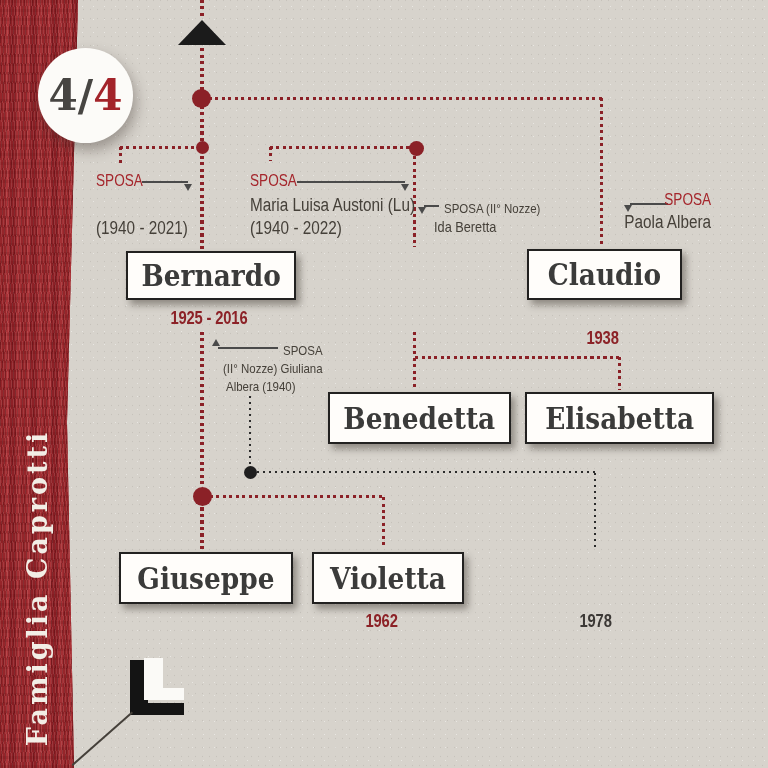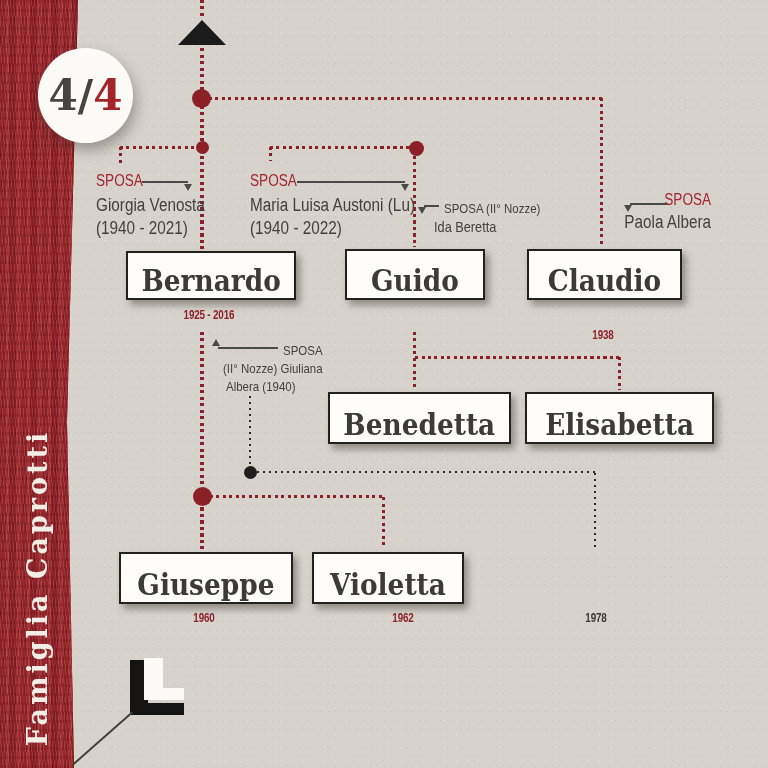--- a/index.html
+++ b/index.html
@@ -49,28 +49,28 @@
   .dot.k{background:#1f1f1f;}
   .tri{position:absolute;width:0;height:0;border-left:24px solid transparent;border-right:24px solid transparent;border-bottom:25px solid #1b1b1b;}
   
   .pl{position:absolute;height:1.5px;background:#4a4a4a;}
   .ah-d{position:absolute;width:0;height:0;border-left:4px solid transparent;border-right:4px solid transparent;border-top:7px solid #4a4a4a;}
   .ah-u{position:absolute;width:0;height:0;border-left:4px solid transparent;border-right:4px solid transparent;border-bottom:7px solid #4a4a4a;}
   
   .box{
     position:absolute;background:#fffdfa;border:2px solid #222120;
     box-shadow:4px 5px 7px rgba(45,38,32,.42);
-    display:flex;align-items:flex-end;justify-content:center;
+    display:flex;align-items:center;justify-content:center;
   }
   .box .nm{
     font-family:"DejaVu Serif",serif;font-weight:bold;font-size:30px;color:#3b3b3a;
     transform:scaleX(.88);white-space:nowrap;
   }
   .years{
-    position:absolute;text-align:center;font-weight:bold;font-size:12px;
+    position:absolute;text-align:center;font-weight:bold;font-size:18px;
     color:#8c2227;letter-spacing:-.2px;
   }
   .years.k{color:#3b3835;}
   .years .cx{display:inline-block;transform:scaleX(.82);white-space:nowrap;}
   
   .sp{position:absolute;font-weight:normal;white-space:nowrap;}
   .sp .cx{display:inline-block;transform:scaleX(.85);transform-origin:0 50%;white-space:nowrap;}
   .sp.rt{text-align:right;}
   .sp.rt .cx{transform-origin:100% 50%;}
   .red{color:#a5262c;} .gry{color:#454039;}
@@ -105,21 +105,20 @@
   <div class="rv" style="left:269px;top:147px;height:14px"></div>
   <div class="rv" style="left:413px;top:149px;height:98px"></div>
   <div class="rv thick" style="left:200px;top:149px;height:100px"></div>
   <div class="dot" style="left:192px;top:89px;width:19px;height:19px"></div>
   <div class="dot" style="left:196px;top:141px;width:13px;height:13px"></div>
   <div class="dot" style="left:409px;top:141px;width:15px;height:15px"></div>
 
   <div class="sp red f16" style="left:96px;top:172px"><span class="cx">SPOSA</span></div>
   <div class="pl" style="left:142px;top:181px;width:46px"></div>
   <div class="ah-d" style="left:184px;top:184px"></div>
-  <div class="sp gry f18" style="left:96px;top:195px"><span class="cx">Giorgia Venosta</span></div>
   <div class="sp gry f18" style="left:96px;top:218px"><span class="cx">(1940 - 2021)</span></div>
 
   <div class="sp red f16" style="left:250px;top:172px"><span class="cx">SPOSA</span></div>
   <div class="pl" style="left:297px;top:181px;width:108px"></div>
   <div class="ah-d" style="left:401px;top:184px"></div>
   <div class="sp gry f18" style="left:250px;top:195px"><span class="cx">Maria Luisa Austoni (Lu)</span></div>
   <div class="sp gry f18" style="left:250px;top:218px"><span class="cx">(1940 - 2022)</span></div>
 
   <div class="pl" style="left:424px;top:205px;width:15px"></div>
   <div class="ah-d" style="left:418px;top:207px"></div>
@@ -128,23 +127,20 @@
 
   <div class="pl" style="left:630px;top:203px;width:38px"></div>
   <div class="ah-d" style="left:624px;top:205px"></div>
   <div class="sp rt red f16" style="right:57px;top:191px"><span class="cx">SPOSA</span></div>
   <div class="sp rt gry f18" style="right:57px;top:212px"><span class="cx">Paola Albera</span></div>
 
   <div class="box" style="left:126px;top:251px;width:166px;height:45px">
       <span class="nm">Bernardo</span>
     </div>
   <div class="years" style="left:126px;top:308px;width:166px"><span class="cx">1925 - 2016</span></div>
-  <div class="box" style="left:345px;top:249px;width:136px;height:47px">
-      <span class="nm">Guido</span>
-    </div>
   <div class="box" style="left:527px;top:249px;width:151px;height:47px">
       <span class="nm">Claudio</span>
     </div>
   <div class="years" style="left:527px;top:328px;width:151px"><span class="cx">1938</span></div>
 
   <div class="ah-u" style="left:212px;top:339px"></div>
   <div class="pl" style="left:218px;top:347px;width:60px"></div>
   <div class="sp gry f13" style="left:283px;top:343px"><span class="cx">SPOSA</span></div>
   <div class="sp gry f13" style="left:223px;top:361px"><span class="cx">(II° Nozze) Giuliana</span></div>
   <div class="sp gry f13" style="left:226px;top:379px"><span class="cx">Albera  (1940)</span></div>
@@ -166,25 +162,24 @@
   <div class="dot" style="left:193px;top:487px;width:19px;height:19px"></div>
 
   <div class="kv" style="left:249px;top:396px;height:77px"></div>
   <div class="kh" style="left:251px;top:471px;width:346px"></div>
   <div class="kv" style="left:594px;top:473px;height:77px"></div>
   <div class="dot k" style="left:244px;top:466px;width:13px;height:13px"></div>
 
   <div class="box" style="left:119px;top:552px;width:170px;height:48px">
       <span class="nm">Giuseppe</span>
     </div>
-  <div class="years" style="left:119px;top:611px;width:170px"><span class="cx">1960</span></div>
   <div class="box" style="left:312px;top:552px;width:148px;height:48px">
       <span class="nm">Violetta</span>
     </div>
-  <div class="years" style="left:329px;top:611px;width:148px"><span class="cx">1962</span></div>
+  <div class="years" style="left:308px;top:611px;width:148px"><span class="cx">1962</span></div>
   <div class="years k" style="left:482px;top:611px;width:228px"><span class="cx">1978</span></div>
 
   <div class="lg" style="left:130px;top:660px;width:18px;height:55px;background:#141414"></div>
   <div class="lg" style="left:130px;top:703px;width:54px;height:12px;background:#141414"></div>
   <div class="lg" style="left:144px;top:658px;width:19px;height:42px;background:#fbfaf7"></div>
   <div class="lg" style="left:144px;top:688px;width:40px;height:12px;background:#fbfaf7"></div>
   <div class="lg" style="left:133px;top:713px;width:80px;height:1.5px;background:#45403a;transform:rotate(138.6deg);transform-origin:0 0"></div>
 
 </div>
 

